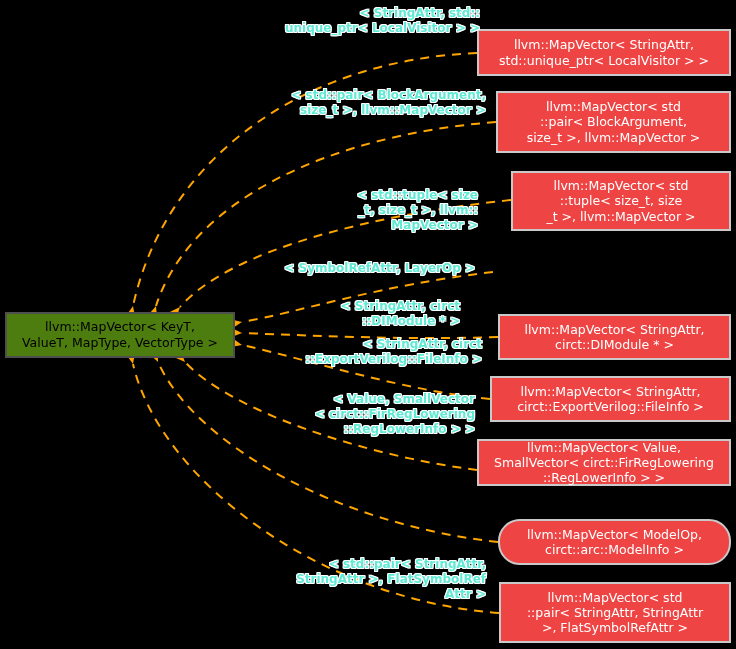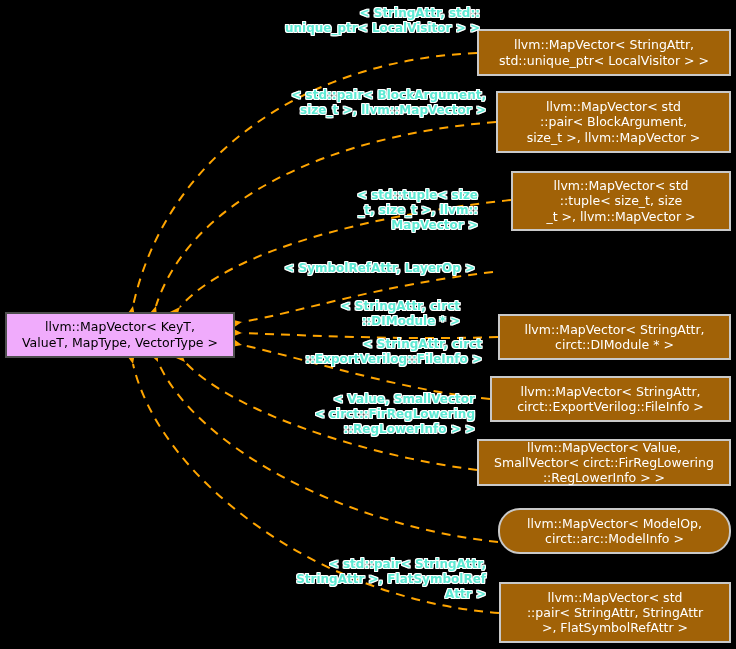--- a/index.html
+++ b/index.html
@@ -1,23 +1,23 @@
 <!DOCTYPE html>
 <html><head>
 <meta charset="utf-8">
 <style>
   html,body{margin:0;padding:0;background:#000;width:736px;height:649px;overflow:hidden;}
   #graph{position:relative;width:736px;height:649px;background:#000;
          font-family:"DejaVu Sans","Liberation Sans",sans-serif;}
   svg.edges{position:absolute;left:0;top:0;width:736px;height:649px;}
-  .node{position:absolute;box-sizing:border-box;background:#a16207;color:#fff;
+  .node{position:absolute;box-sizing:border-box;background:#ef4444;color:#fff;
         border:2px solid #c9c9c9;display:flex;align-items:center;justify-content:center;
         text-align:center;font-size:12.5px;line-height:1.22;white-space:pre-line;
         padding:2px 4px;cursor:pointer;}
-  .mainnode{position:absolute;box-sizing:border-box;background:#f0abfc;color:#000;
+  .mainnode{position:absolute;box-sizing:border-box;background:#4d7c0f;color:#000;
         border:2px solid #4f4f4f;display:flex;align-items:center;justify-content:center;
         text-align:center;font-size:12.5px;line-height:1.25;white-space:pre-line;
         padding:2px 4px;}
   .elabel{position:absolute;color:#5eead4;font-size:12px;font-weight:bold;line-height:1.25;
         text-align:right;white-space:pre-line;
         text-shadow:-1px -1px 0 #fff,1px -1px 0 #fff,-1px 1px 0 #fff,1px 1px 0 #fff,
                     0 -1px 0 #fff,0 1px 0 #fff,-1px 0 0 #fff,1px 0 0 #fff;}
 </style>
 </head>
 <body>
@@ -54,21 +54,21 @@
   <div class="node" style="left:511px;top:171px;width:220px;height:60px;">llvm::MapVector&lt; std
 ::tuple&lt; size_t, size
 _t &gt;, llvm::MapVector &gt;</div>
   <div class="node" style="left:498px;top:314px;width:233px;height:46px;">llvm::MapVector&lt; StringAttr,
 circt::DIModule * &gt;</div>
   <div class="node" style="left:490px;top:376px;width:241px;height:46px;">llvm::MapVector&lt; StringAttr,
 circt::ExportVerilog::FileInfo &gt;</div>
   <div class="node" style="left:477px;top:439px;width:254px;height:47px;">llvm::MapVector&lt; Value,
 SmallVector&lt; circt::FirRegLowering
 ::RegLowerInfo &gt; &gt;</div>
-  <div class="node" style="left:498px;top:508px;width:233px;height:46px;border-radius:22px;">llvm::MapVector&lt; ModelOp,
+  <div class="node" style="left:498px;top:519px;width:233px;height:46px;border-radius:22px;">llvm::MapVector&lt; ModelOp,
 circt::arc::ModelInfo &gt;</div>
   <div class="node" style="left:499px;top:582px;width:232px;height:61px;">llvm::MapVector&lt; std
 ::pair&lt; StringAttr, StringAttr
 &gt;, FlatSymbolRefAttr &gt;</div>
 
   <div class="elabel" style="left:230px;top:6px;width:250px;">&lt; StringAttr, std::
 unique_ptr&lt; LocalVisitor &gt; &gt;</div>
   <div class="elabel" style="left:258px;top:88px;width:228px;">&lt; std::pair&lt; BlockArgument,
 size_t &gt;, llvm::MapVector &gt;</div>
   <div class="elabel" style="left:288px;top:172px;width:190px;margin-top:16px;">&lt; std::tuple&lt; size

